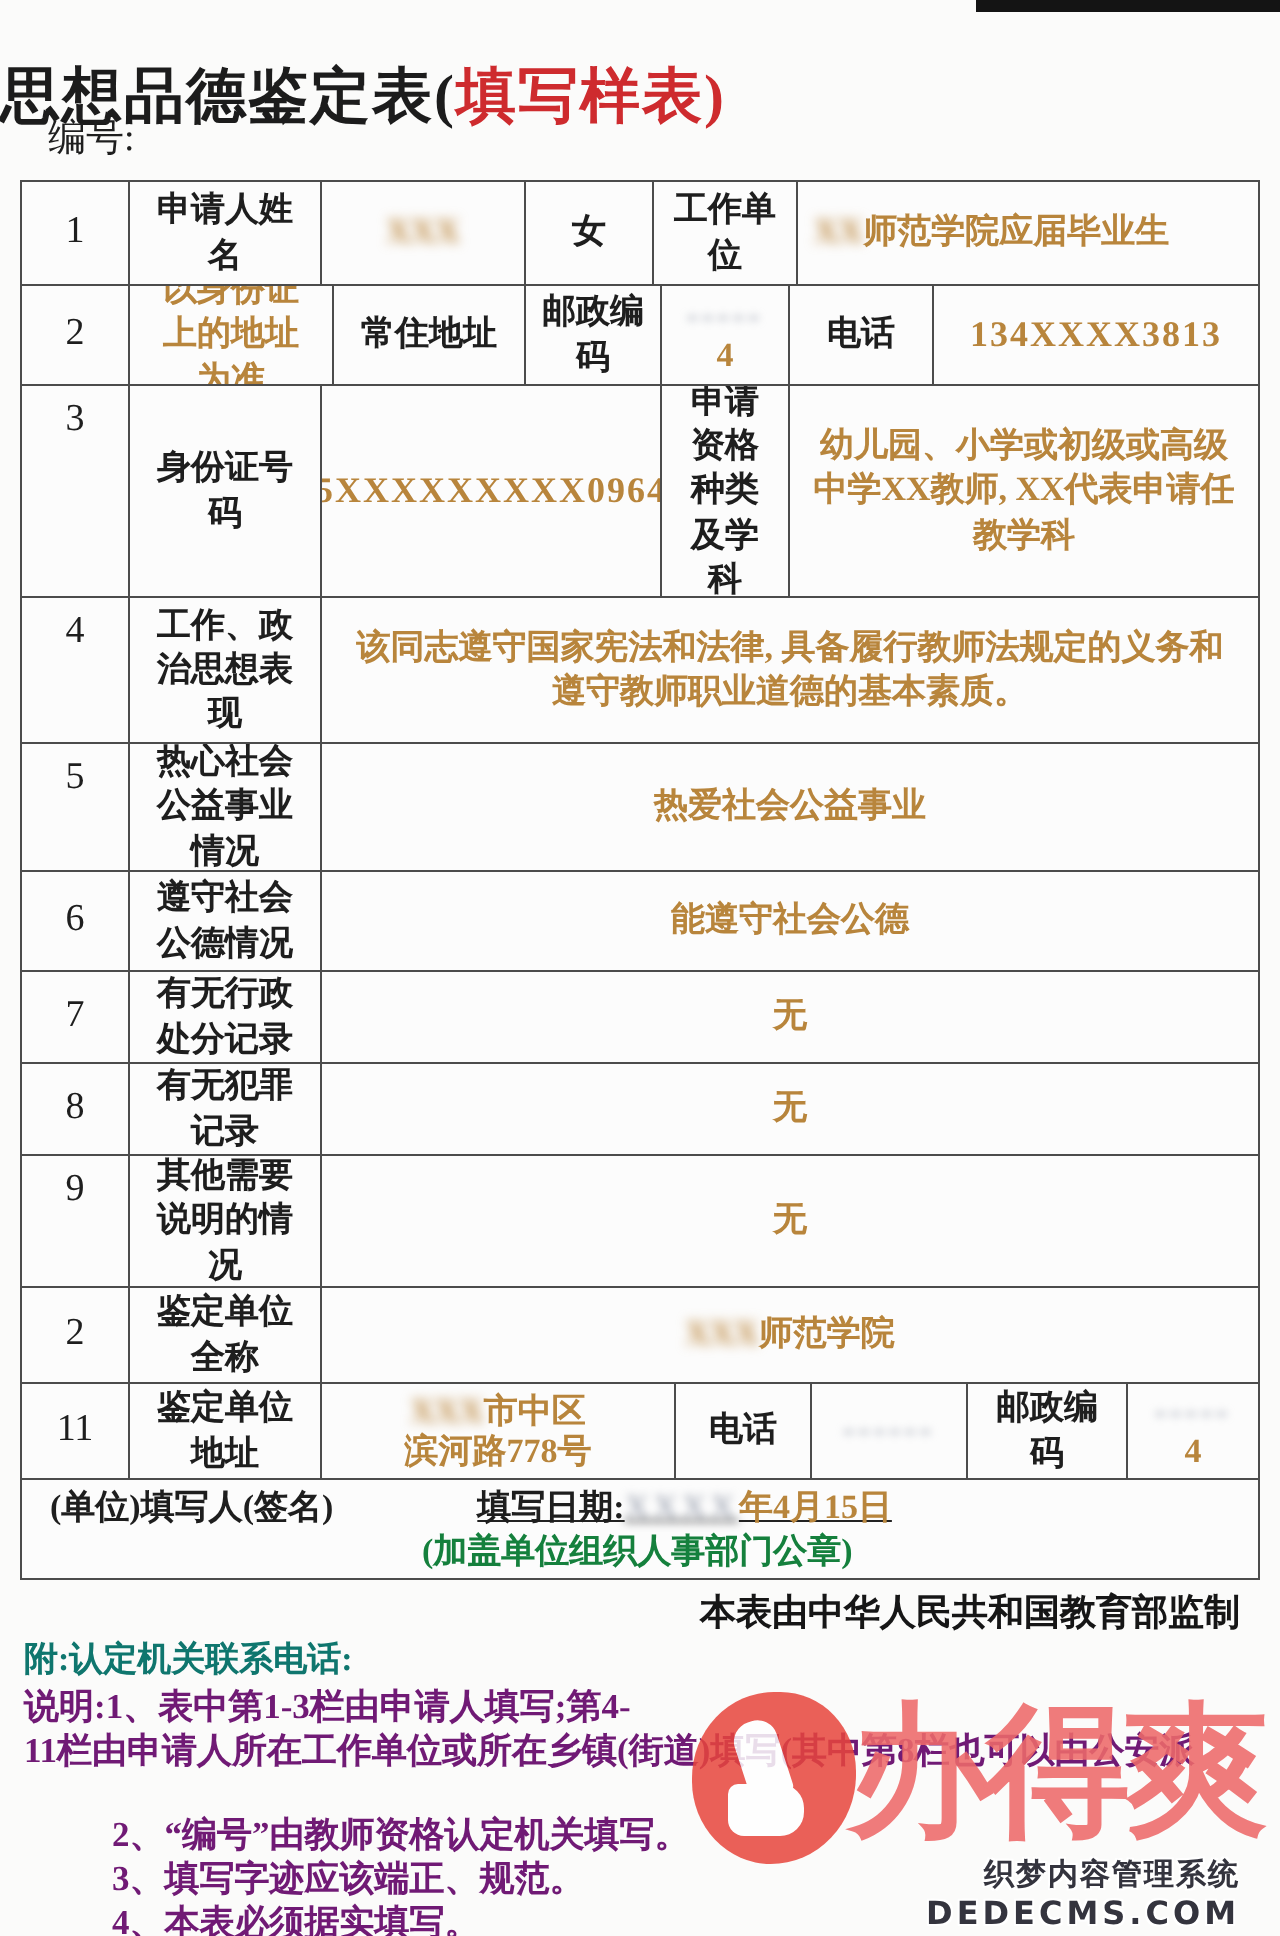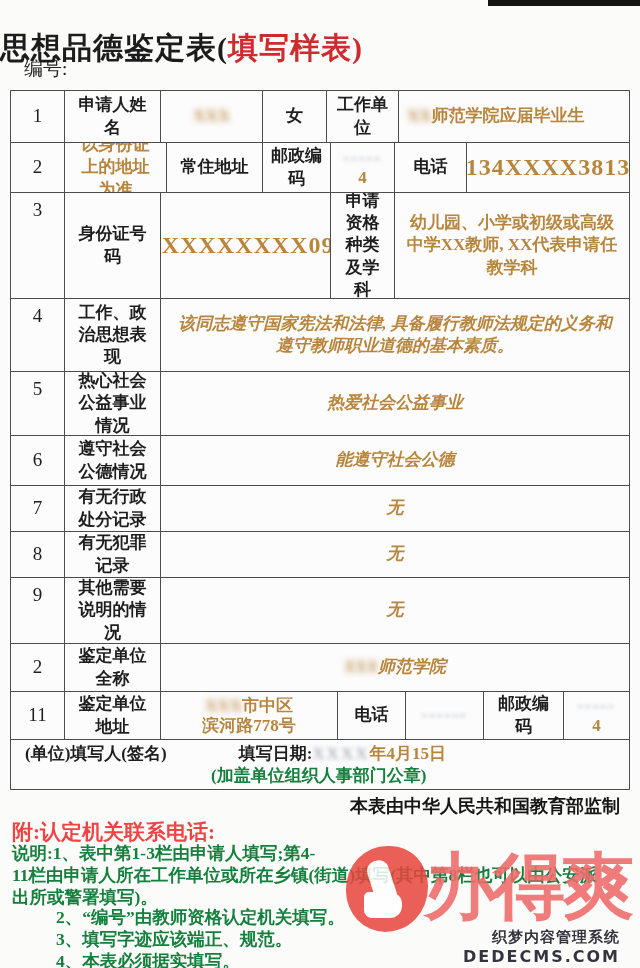--- a/index.html
+++ b/index.html
@@ -25,49 +25,49 @@
   }
   .tr { display:flex; }
   .td {
     border-right:1px solid #4c4c4c; border-bottom:1px solid #4c4c4c;
     display:flex; flex-direction:column; align-items:center; justify-content:center;
     text-align:center; box-sizing:border-box; font-size:17px; line-height:1.3;
     overflow:hidden;
   }
   .w54{width:54px;} .w96{width:96px;} .w102{width:102px;} .w68{width:68px;}
   .w64{width:64px;} .w72{width:72px;} .wrest{flex:1;}
-  .w170{width:170px;} .w468{flex:1;font-style:italic;}
+  .w170{width:170px;} .w468{flex:1;}
   .w177{width:177px;} .w78{width:78px;} .w80{width:80px;}
   .h52{height:52px;} .h50{height:50px;} .h106{height:106px;} .h73{height:73px;}
   .h64{height:64px;} .h46{height:46px;} .h66{height:66px;} .h48{height:48px;}
 
   .no-cell { font-size:19px; color:#1e1e1e; }
   .top-no .no-cell { justify-content:flex-start; padding-top:5px; }
   .label-cell { font-weight:600; color:#1e1e1e; padding:2px 6px; }
   .qual-cell { font-weight:600; color:#1e1e1e; padding:2px 11px; }
   .orange { color:#b8853c; font-weight:600; }
   .value-cell { color:#b8853c; font-weight:600; padding:2px 10px; }
   .black-val { color:#1e1e1e; font-weight:700; }
   .blur-o { color:#bd8a43; font-weight:600; filter:blur(3px); }
   .blur-g { color:#959cab; filter:blur(2px); letter-spacing:2px; }
   .left-align { align-items:flex-start; text-align:left; padding-left:8px; padding-right:14px; }
-  .idnum { letter-spacing:1px; font-size:24px; }
+  .idnum { letter-spacing:1px; font-size:18px; }
   .stack { display:flex; flex-direction:column; line-height:1.15; }
 
   
   .sig-cell { align-items:stretch; text-align:left; padding:3px 0 20px 0; justify-content:flex-start; }
   .sig-line1 { display:flex; }
   .signer { margin-left:14px; font-weight:600; color:#1e1e1e; white-space:nowrap; }
-  .date-part { margin-left:72px; white-space:nowrap; }
+  .date-part { margin-left:72px; white-space:nowrap;text-decoration:underline; }
   .date-label { font-weight:600; color:#1e1e1e; }
   .seal-note { margin-left:200px; font-weight:600; color:#15803d; }
 
   .supervision { position:absolute; top:794px; left:0; width:620px; text-align:right; font-size:18px; font-weight:700; color:#161616; }
-  .attachment { position:absolute; top:818px; left:12px; font-size:21px; font-weight:600; color:#ef4444; }
-  .note-line { position:absolute; left:12px; font-size:17.5px; font-weight:600; color:#15803d; white-space:nowrap;font-family:Liberation Serif, serif; }
+  .attachment { position:absolute; top:818px; left:12px; font-size:17px; font-weight:600; color:#0f766e; }
+  .note-line { position:absolute; left:12px; font-size:17.5px; font-weight:600; color:#701a75; white-space:nowrap;font-family:Liberation Serif, serif; }
   .note-indent { left:56px; }
 
   
   .wm-logo { position:absolute; left:346px; top:846px; width:82px; height:86px; opacity:0.85; }
   .wm-circle { position:absolute; left:0; top:0; width:82px; height:86px; background:#e8453c; border-radius:50% 46% 52% 48%; }
   .wm-thumb { position:absolute; left:24px; top:14px; width:22px; height:40px; background:#fff; border-radius:10px 10px 4px 4px; transform:rotate(-18deg); }
   .wm-fist { position:absolute; left:18px; top:46px; width:38px; height:26px; background:#fff; border-radius:5px 12px 12px 8px; }
   .wm-text {
     position:absolute; left:424px; top:850px; font-size:72px; line-height:1;
     color:#ee6a6a; font-weight:bold; letter-spacing:-3px; opacity:0.88;
@@ -204,21 +204,20 @@
         <div class="seal-note">(加盖单位组织人事部门公章)</div>
       </div>
     </div>
 
   </div>
 
   <div class="supervision">本表由中华人民共和国教育部监制</div>
   <div class="attachment">附:认定机关联系电话:</div>
   <div class="note-line" style="top:841px;">说明:1、表中第1-3栏由申请人填写;第4-</div>
   <div class="note-line" style="top:863px;">11栏由申请人所在工作单位或所在乡镇(街道)填写(其中第8栏也可以由公安派</div>
-  <div class="note-line" style="top:885px;">出所或警署填写)。</div>
   <div class="note-line note-indent" style="top:905px;">2、“编号”由教师资格认定机关填写。</div>
   <div class="note-line note-indent" style="top:927px;">3、填写字迹应该端正、规范。</div>
   <div class="note-line note-indent" style="top:949px;">4、本表必须据实填写。</div>
 
   <div class="wm-logo">
     <div class="wm-circle"></div>
     <div class="wm-thumb"></div>
     <div class="wm-fist"></div>
   </div>
   <div class="wm-text">办得爽</div>

